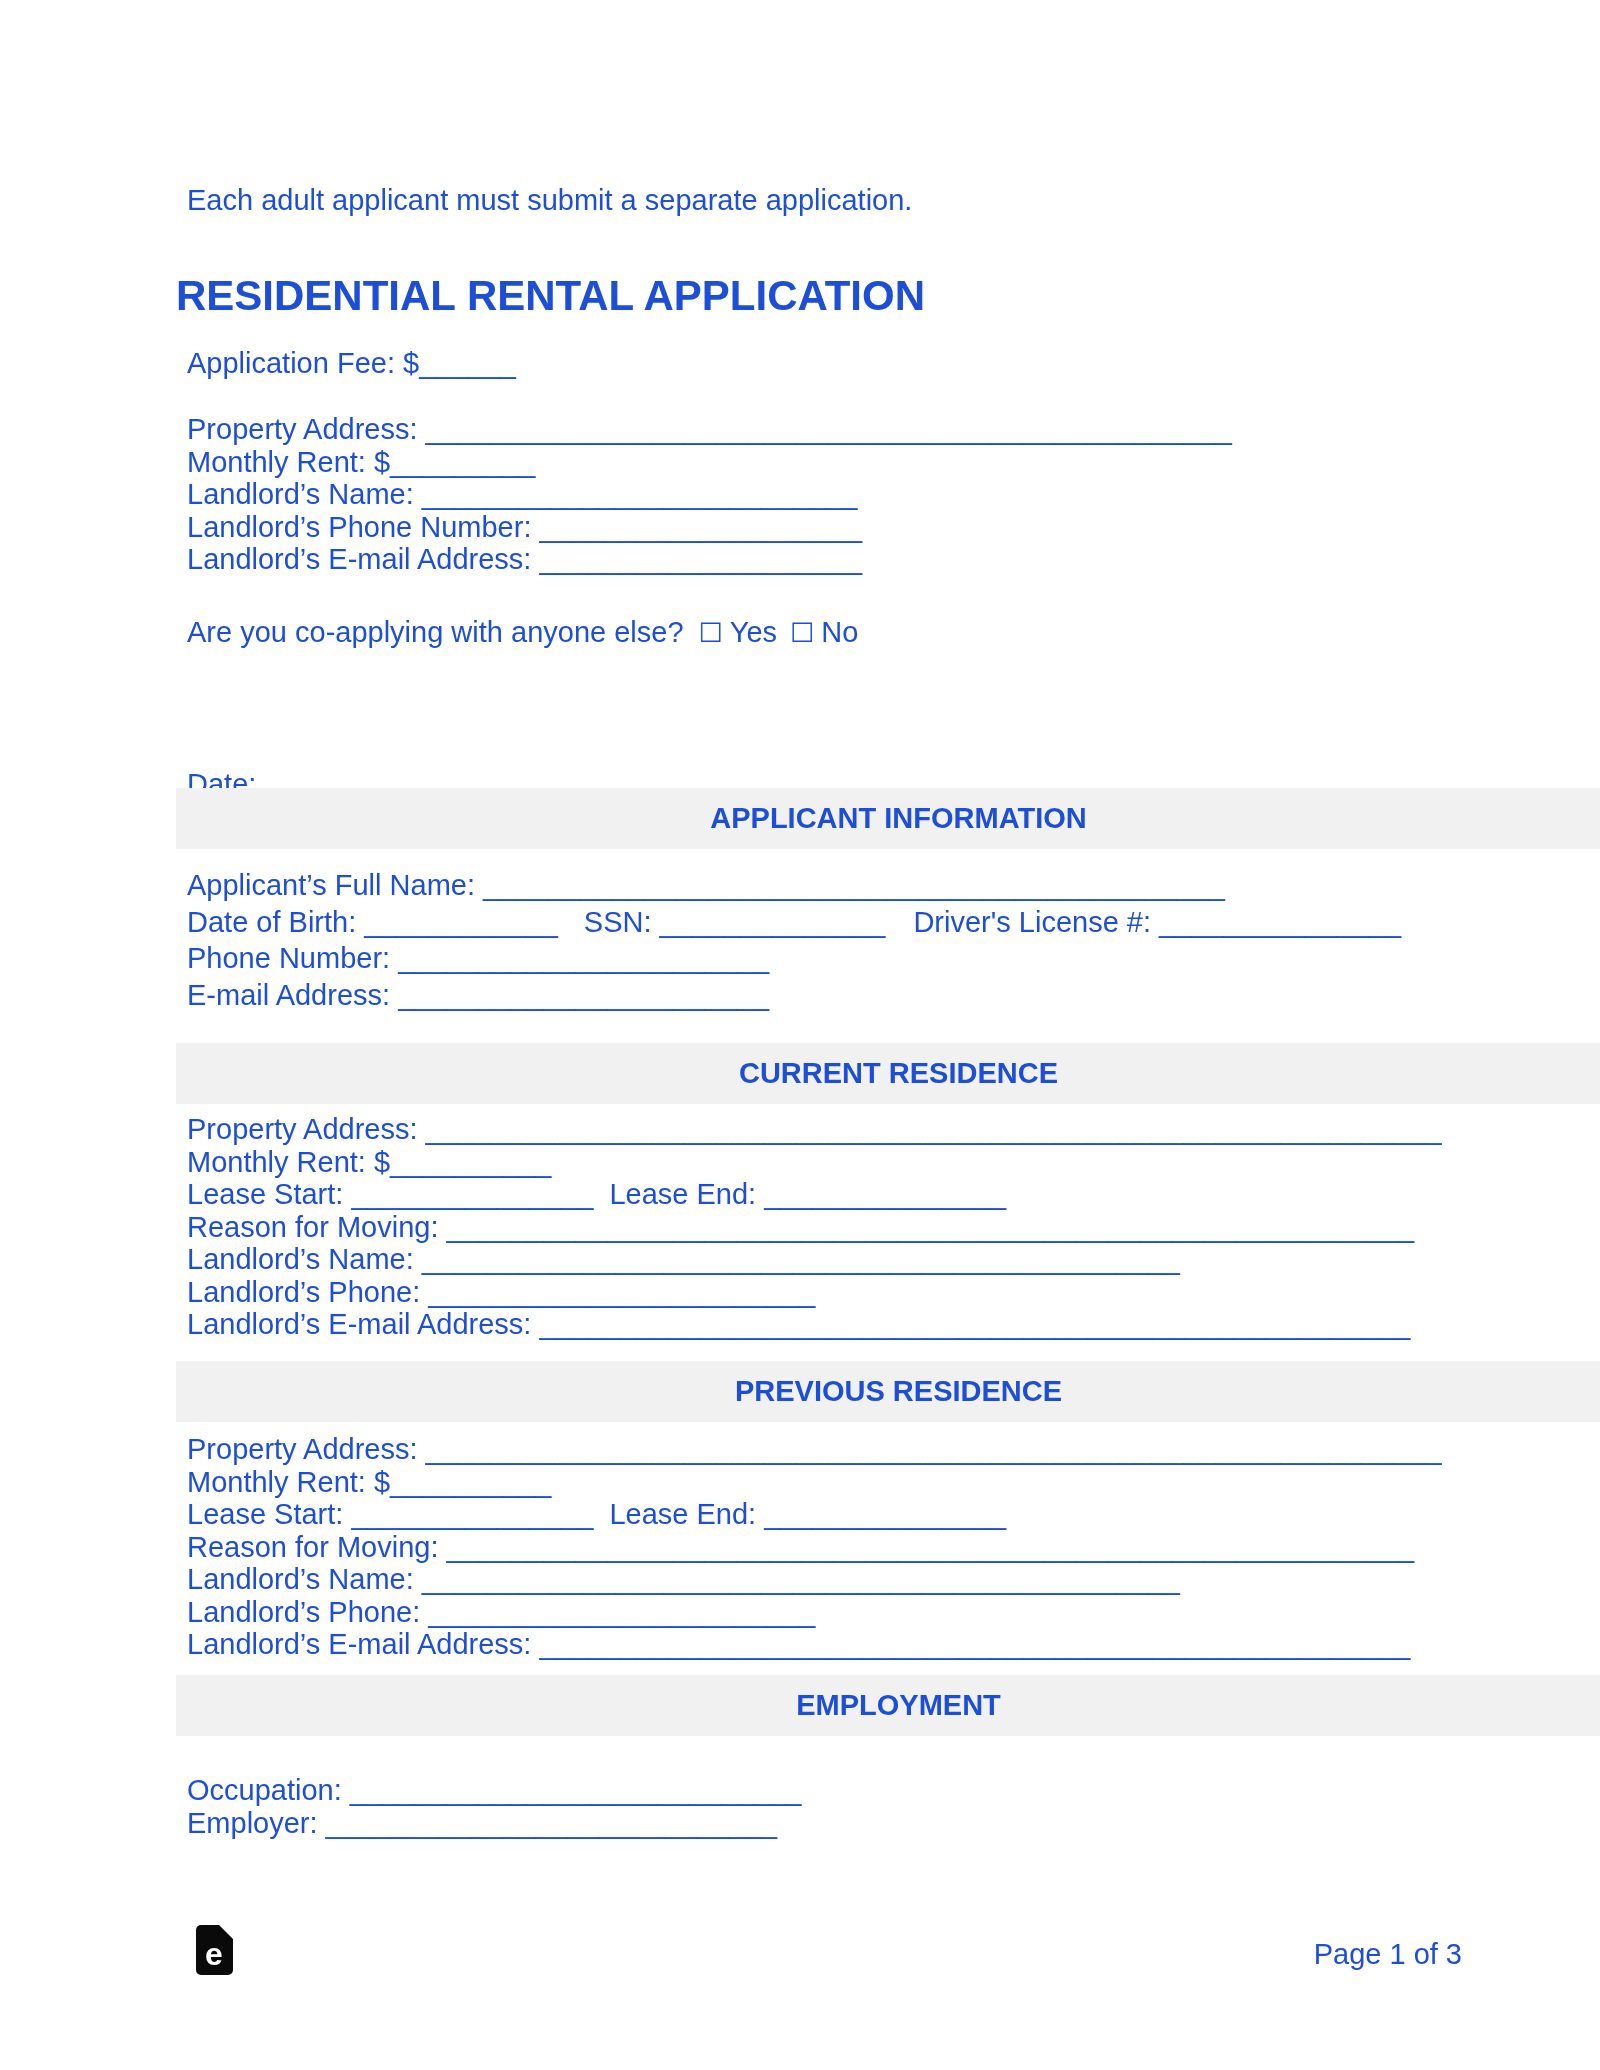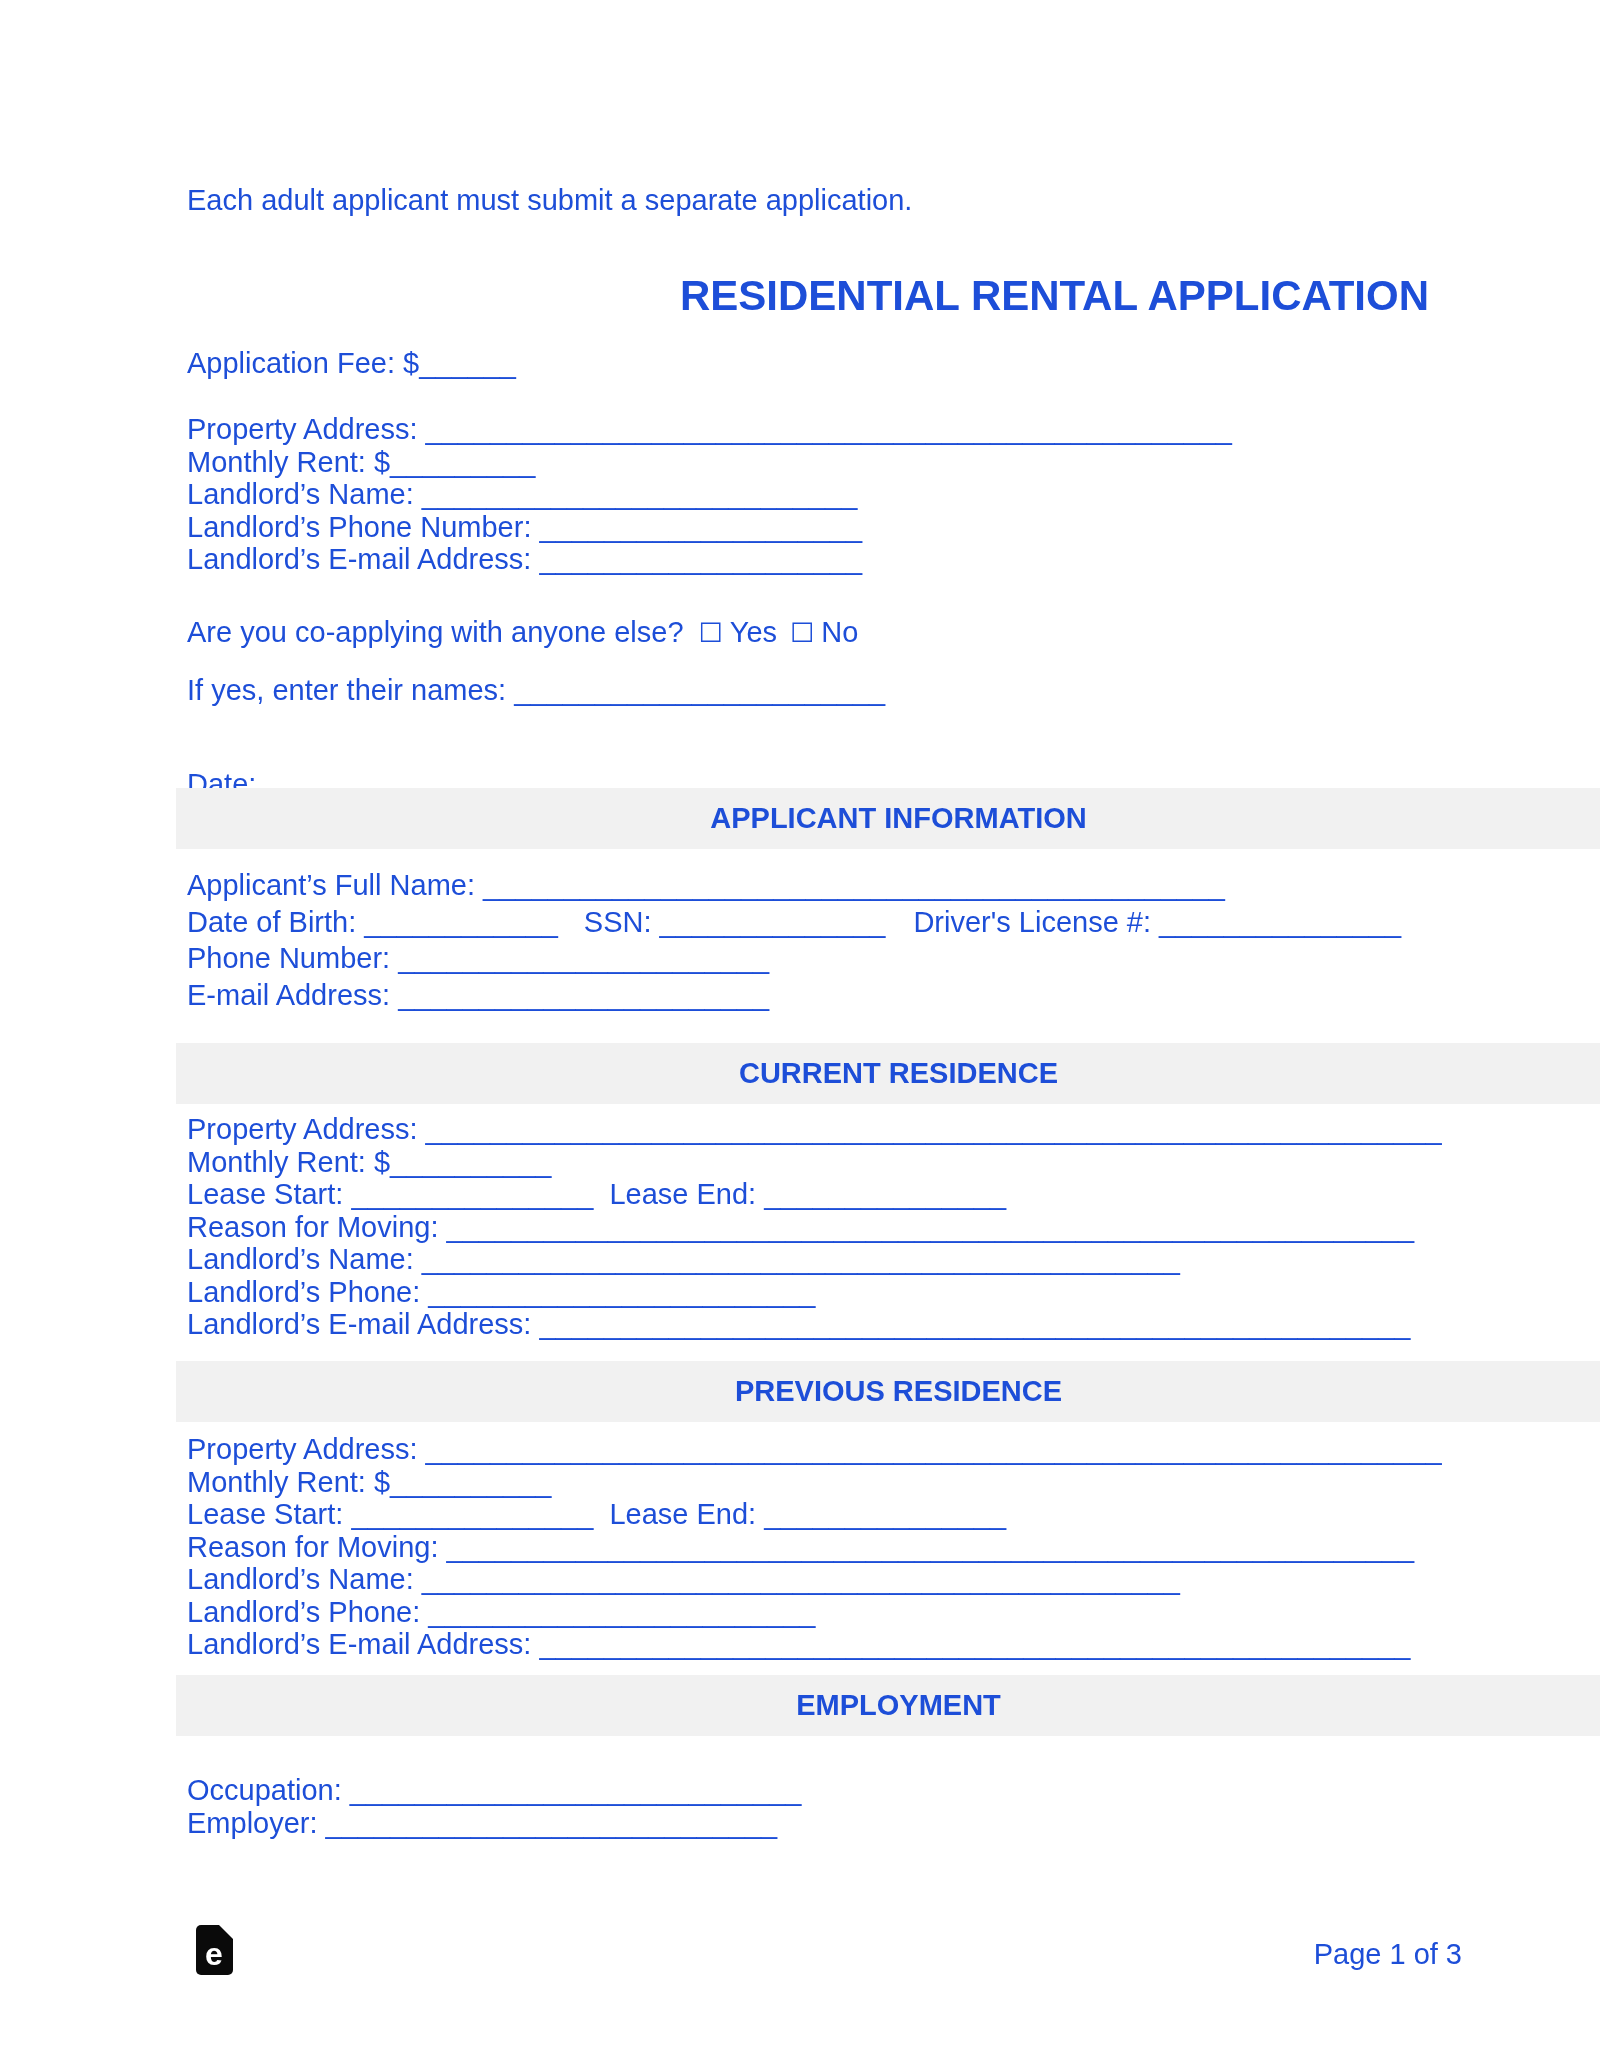--- a/index.html
+++ b/index.html
@@ -12,21 +12,21 @@
     font-size:29px;
     color:#1d4ed8;
     overflow:hidden;
   }
   .abs { position:absolute; left:187px; white-space:nowrap; }
   .line { line-height:32.5px; }
   .group-tight div { line-height:32.5px; }
   .group-wide div { line-height:36.6px; }
   .title {
     position:absolute; left:176px; width:1253px;
-    text-align:right; font-weight:bold; font-size:42px; line-height:48px;
+    text-align:left; font-weight:bold; font-size:42px; line-height:48px;
     white-space:nowrap;
   }
   .band {
     position:absolute; left:176px; width:1445px; height:61px;
     background:#f1f1f1; font-weight:bold; font-size:29px;
     line-height:61px; text-align:center; white-space:nowrap;margin-top:8px;
   }
   .blank { letter-spacing:0; }
   .gap16 { margin-left:16px; }
   .gap26 { margin-left:26px; }
@@ -53,21 +53,20 @@
     <div><span>Monthly Rent: $</span><span class="blank">_________</span></div>
     <div><span>Landlord’s Name: </span><span class="blank">___________________________</span></div>
     <div><span>Landlord’s Phone Number: </span><span class="blank">____________________</span></div>
     <div><span>Landlord’s E-mail Address: </span><span class="blank">____________________</span></div>
   </div>
 
   <div class="abs line" style="top:616px">
     <span>Are you co-applying with anyone else?</span><span class="cb">☐</span><span class="cblabel">Yes</span><span class="cb2">☐</span><span class="cblabel">No</span>
   </div>
 
-  <div class="abs line" style="top:674px"><span>If yes, enter their names: </span><span class="blank">_______________________</span></div>
 
   <div class="abs line" style="top:768px"><span>Date: </span><span class="blank">_________</span></div>
 
   <div class="band" style="top:780px">APPLICANT INFORMATION</div>
 
   <div class="abs group-wide" style="top:867px">
     <div><span>Applicant’s Full Name: </span><span class="blank">______________________________________________</span></div>
     <div><span>Date of Birth: </span><span class="blank">____________</span><span class="gap26">SSN: </span><span class="blank">______________</span><span class="gap28">Driver's License #: </span><span class="blank">_______________</span></div>
     <div><span>Phone Number: </span><span class="blank">_______________________</span></div>
     <div><span>E-mail Address: </span><span class="blank">_______________________</span></div>

